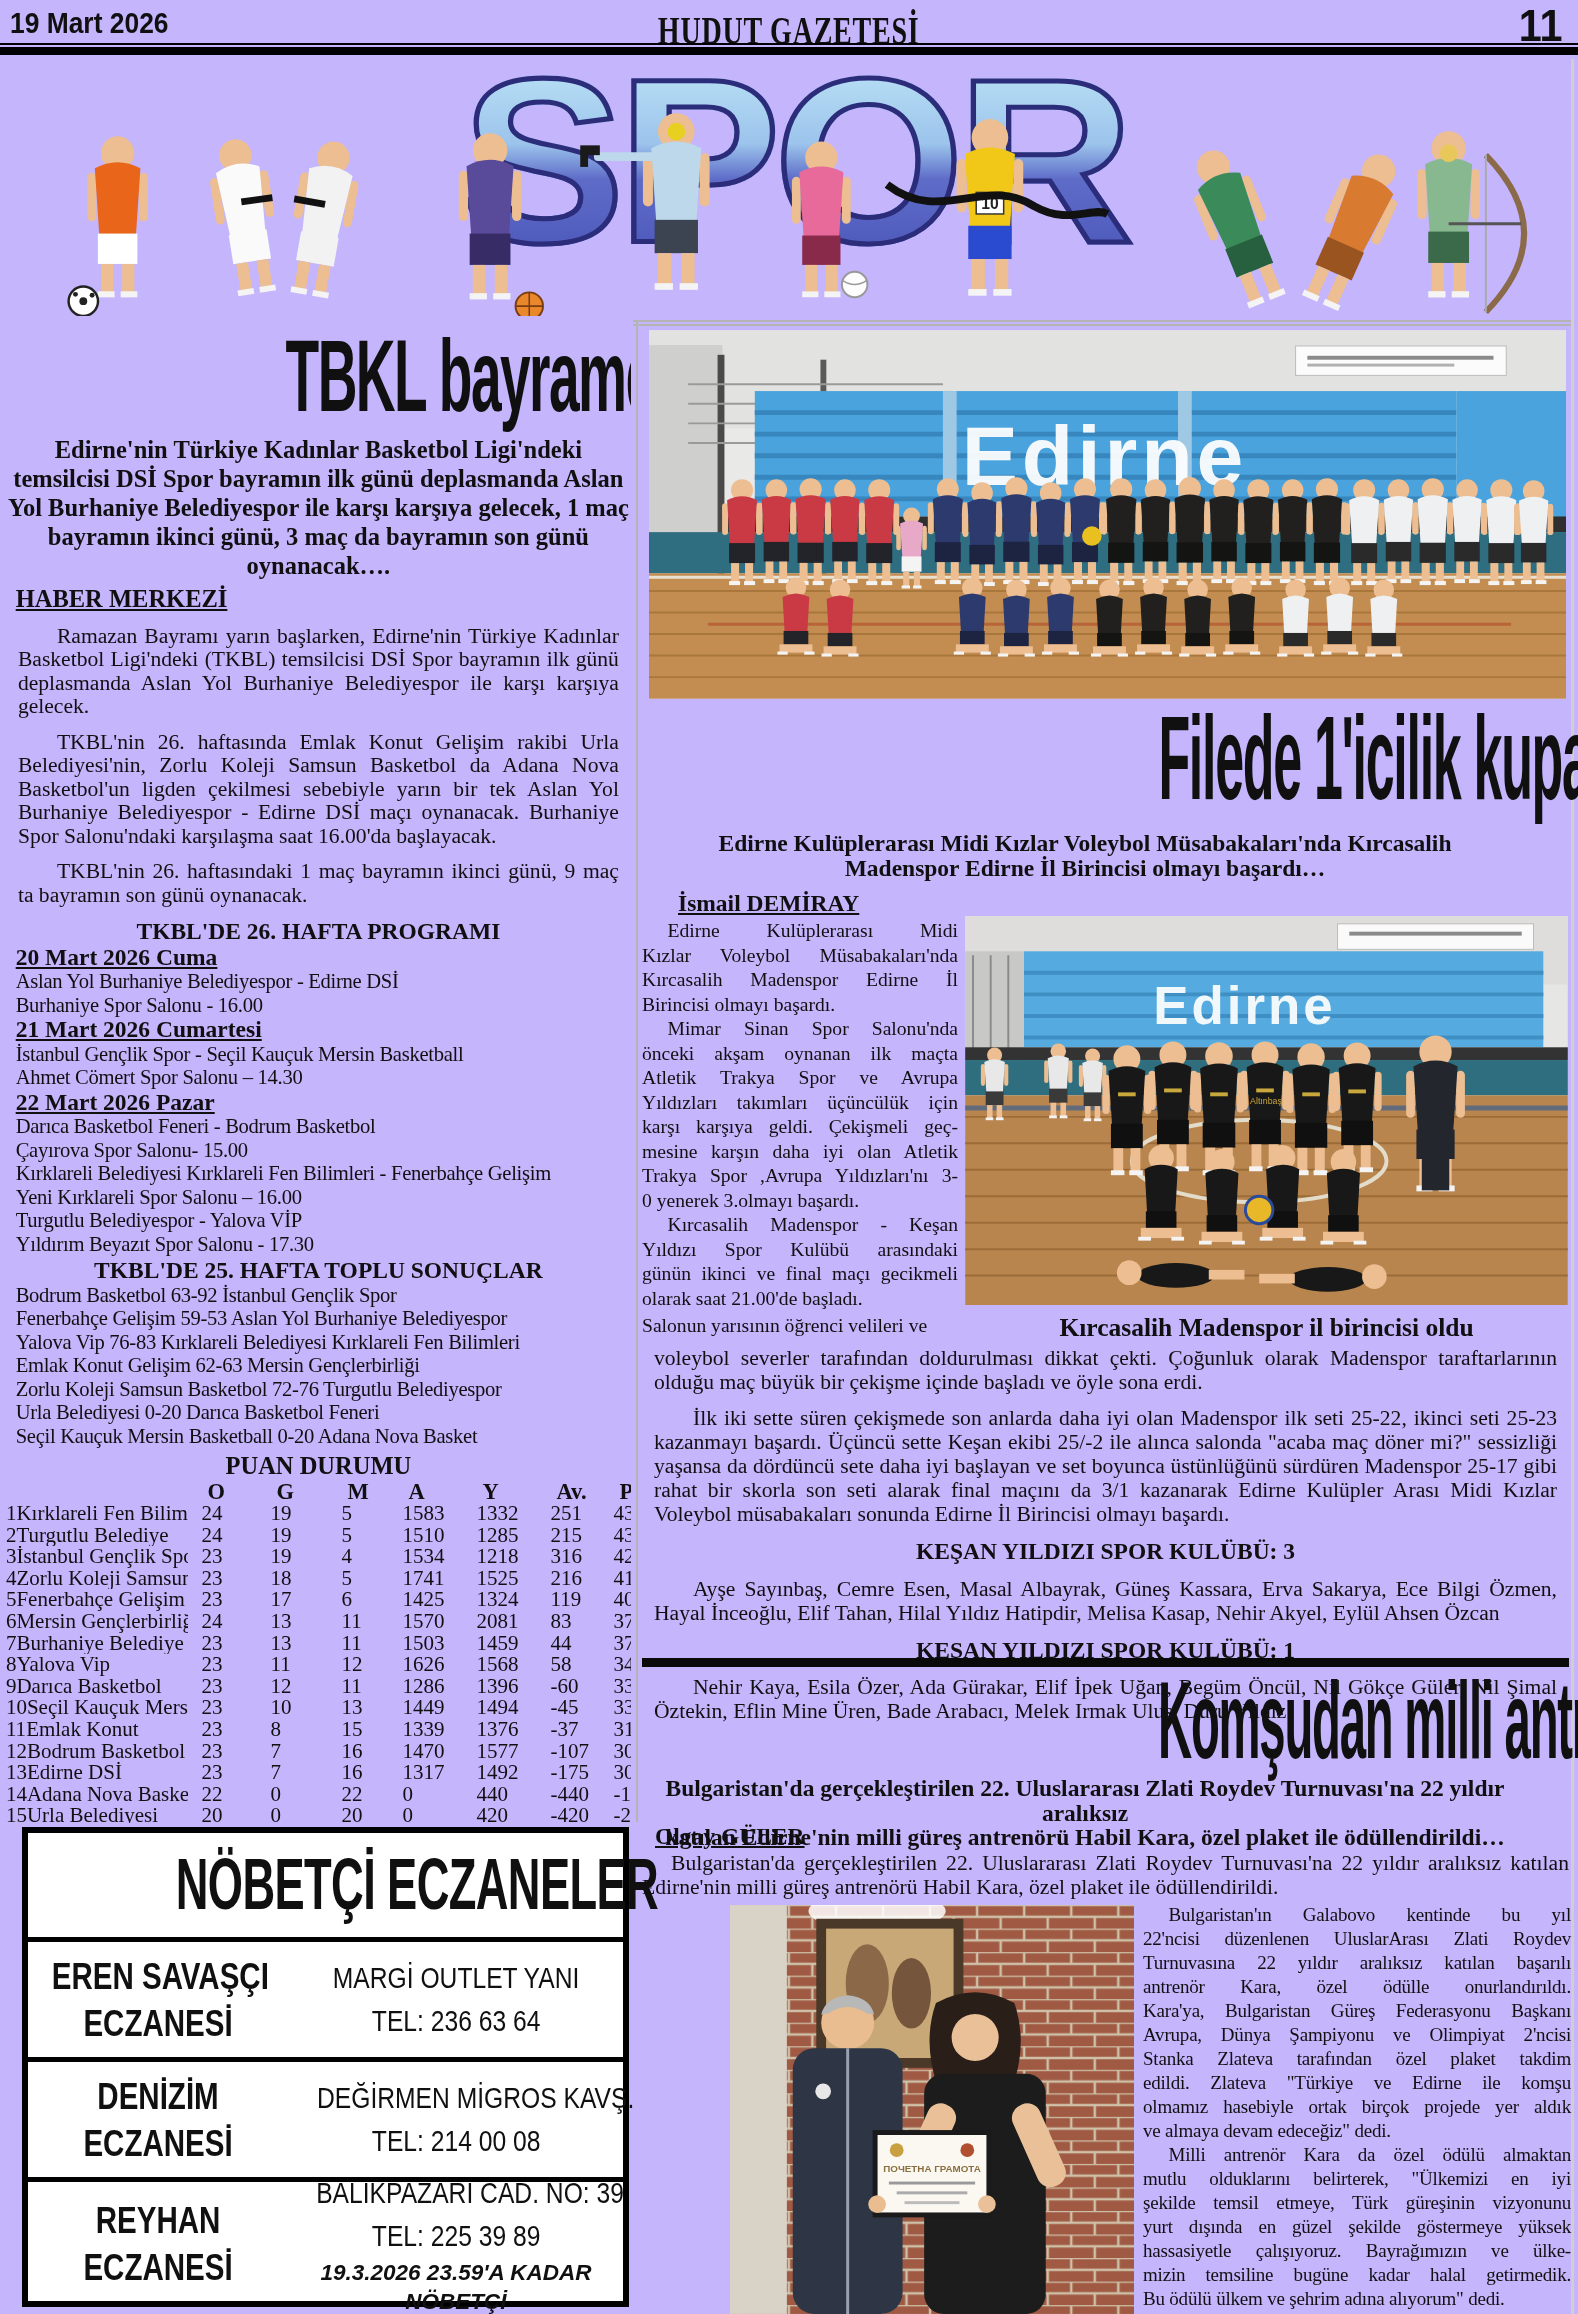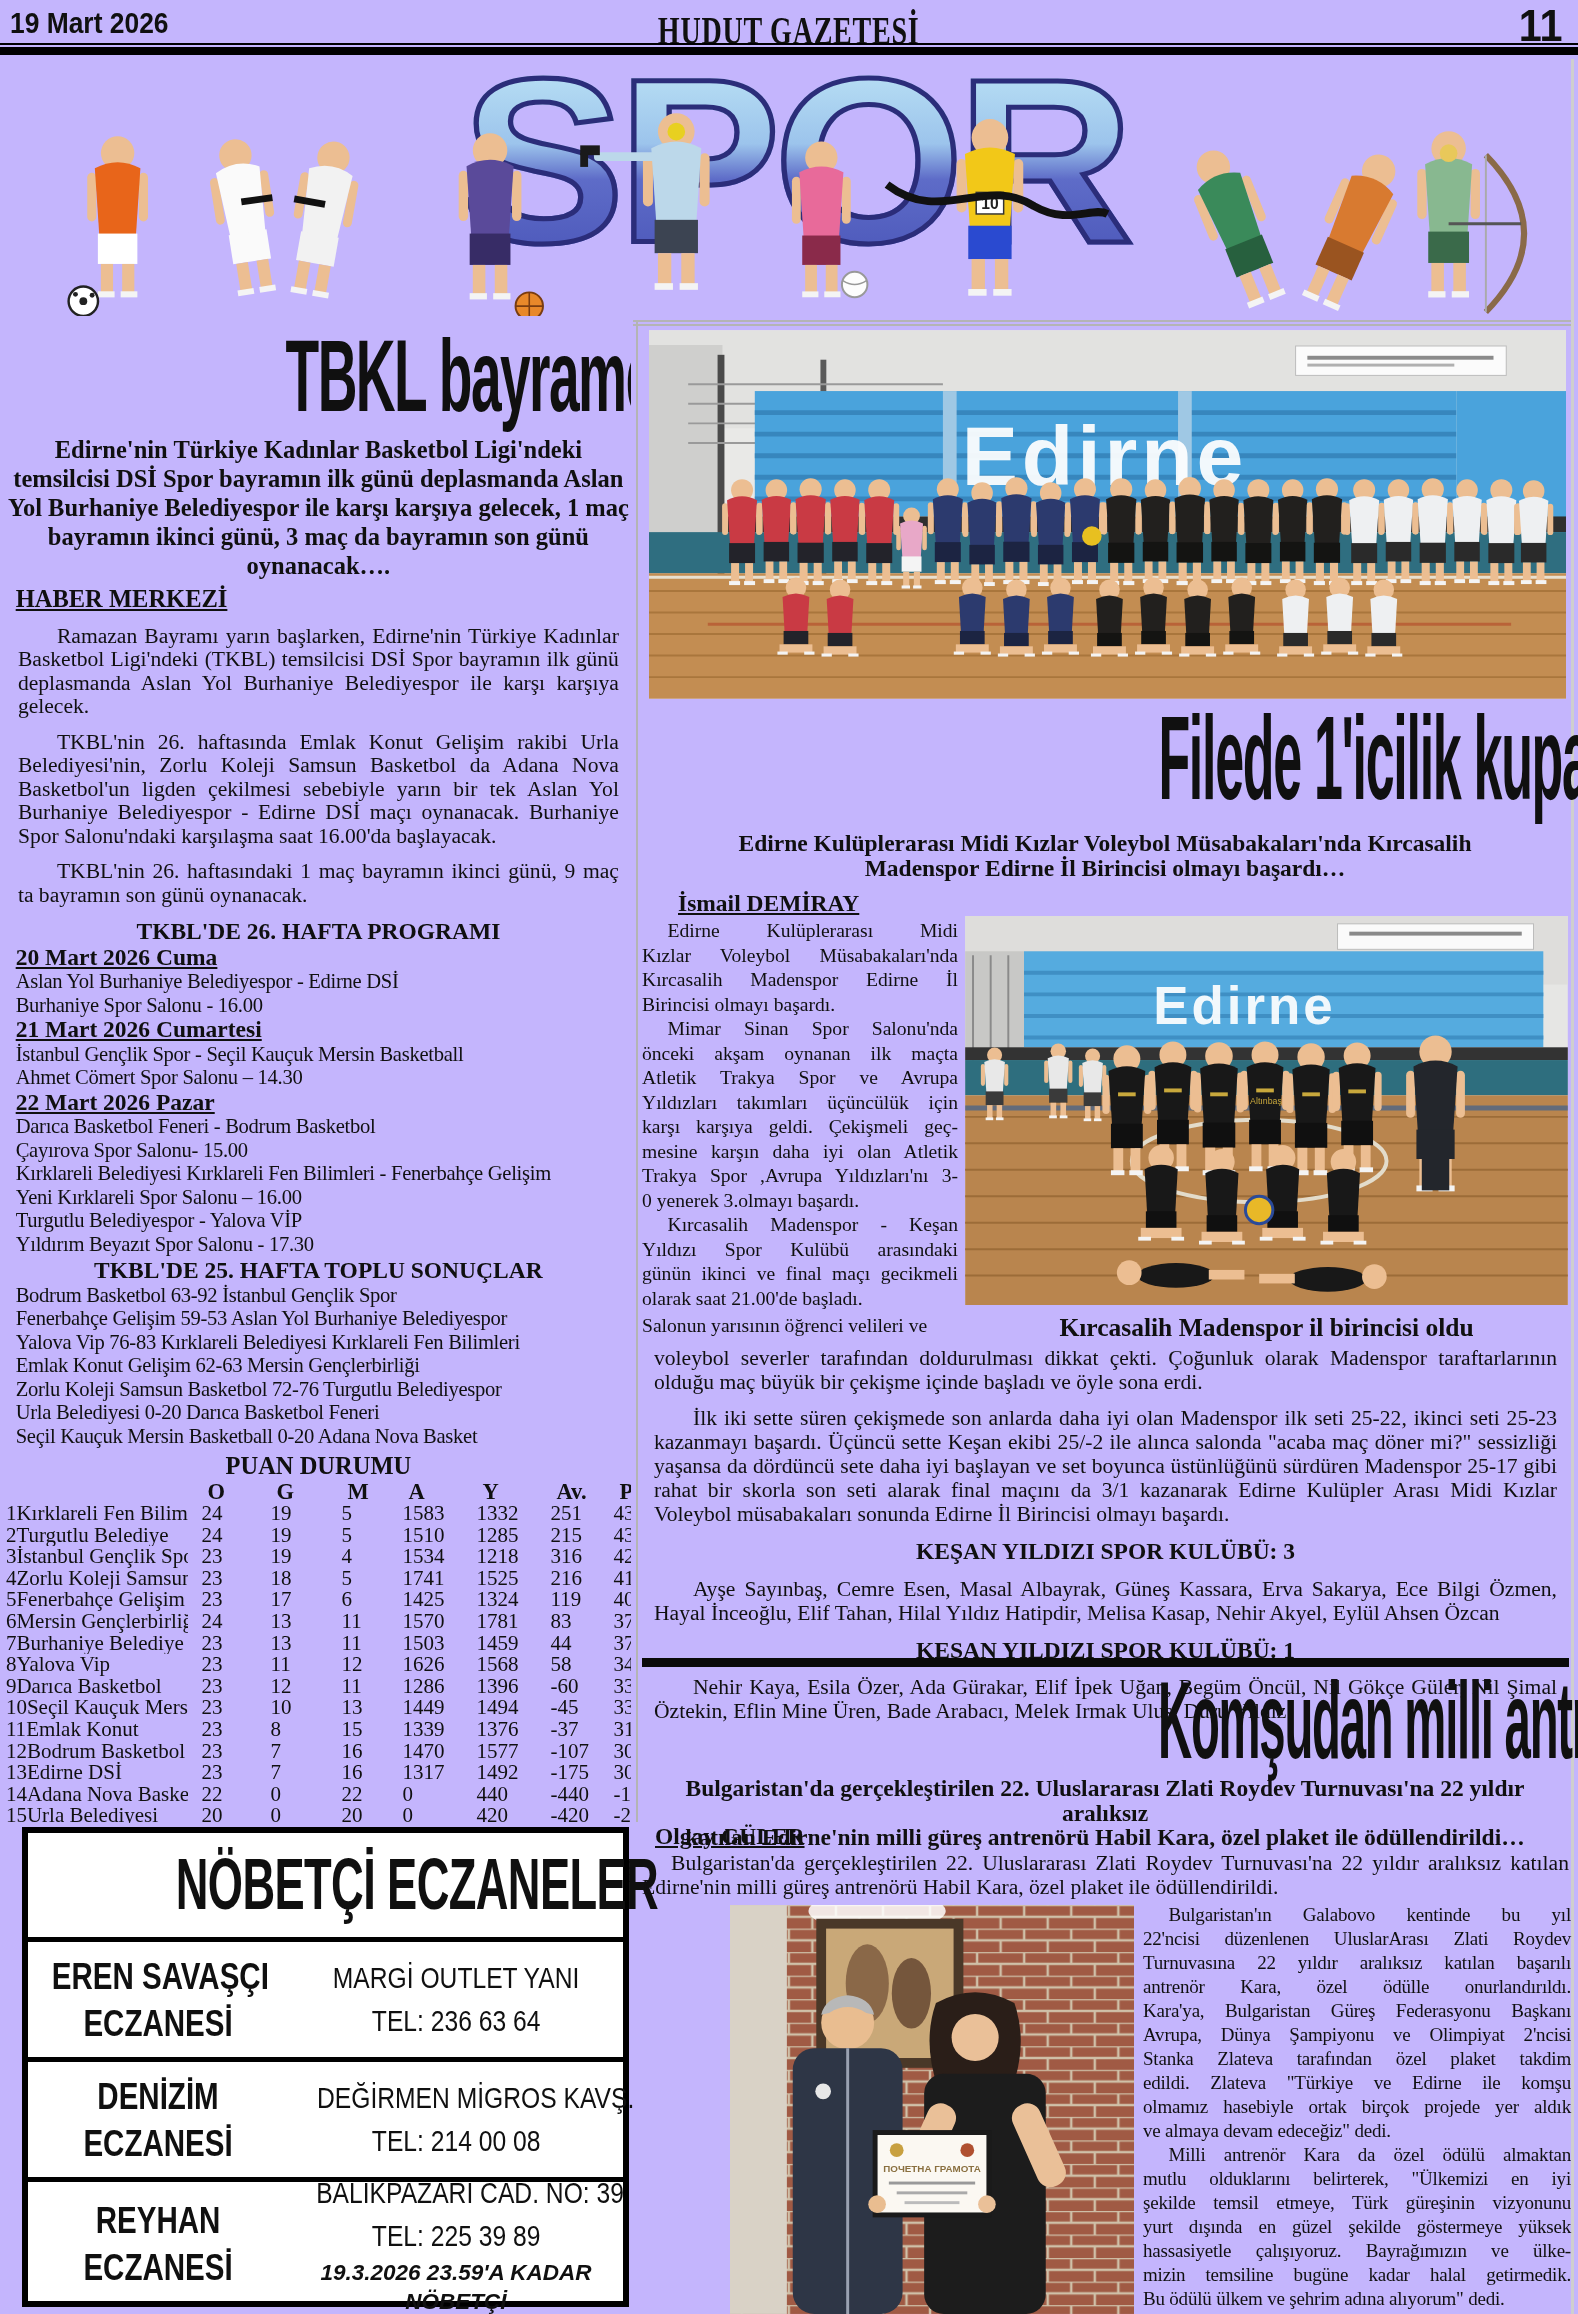--- a/index.html
+++ b/index.html
@@ -56,21 +56,21 @@
   .ecz-det div span{display:inline-block;transform:scaleX(.85);transform-origin:center center;white-space:nowrap;}
   .ecz-note{font-size:22.5px;font-weight:700;font-style:italic;line-height:29px;}
   
   .grayv{background:#b4b4b4;}
   .grayh{background:#b4b4b4;}
   .h2wrap{left:635px;top:702px;width:939px;text-align:center;height:120px;}
   .h2wrap span,.h3wrap span{display:inline-block;font-family:"Liberation Sans",sans-serif;font-weight:700;font-size:118px;line-height:112px;letter-spacing:-2.9px;white-space:nowrap;transform-origin:center top;}
   .h2wrap span{transform:scaleX(.44);}
   .h3wrap{left:635px;top:1668px;width:939px;text-align:center;height:110px;}
   .h3wrap span{font-size:110px;line-height:104px;transform:scaleX(.43);}
-  .subhead{left:642px;width:926px;text-align:center;font-weight:700;font-size:23.5px;line-height:24.5px;}
+  .subhead{left:622px;width:926px;text-align:center;font-weight:700;font-size:23.5px;line-height:24.5px;}
   .byl2{font-weight:700;font-size:23.5px;text-decoration:underline;}
   .colnarrow{font-size:19.6px;line-height:24.5px;}
   .colnarrow div{text-align:justify;text-align-last:justify;white-space:nowrap;}
   .colnarrow div.pend{text-align-last:left;}
   .colnarrow div.pind{text-indent:25.5px;}
   .wide2{left:642px;width:927px;font-size:21.6px;line-height:24px;}
   .rtitle{font-weight:700;font-size:23.5px;line-height:26.5px;text-align:center;}
   .caption{font-weight:700;font-size:25.5px;text-align:center;}
   .rule-c{left:642px;top:1658px;width:927px;height:8.8px;background:#0a0a0a;}
   #col3{left:1143px;top:1903px;width:428px;font-size:19px;line-height:24px;letter-spacing:-0.2px;}
@@ -282,21 +282,21 @@
           <span class="num">1324</span>
           <span class="num">119</span>
           <span class="num">40</span>
         </div>
       <div class="srow">
           <span class="team"><i class="rk">6</i><span>Mersin Gençlerbirliği</span></span>
           <span class="num">24</span>
           <span class="num">13</span>
           <span class="num">11</span>
           <span class="num">1570</span>
-          <span class="num">1781</span>
+          <span class="num">2081</span>
           <span class="num">83</span>
           <span class="num">37</span>
         </div>
       <div class="srow">
           <span class="team"><i class="rk">7</i><span>Burhaniye Belediye</span></span>
           <span class="num">23</span>
           <span class="num">13</span>
           <span class="num">11</span>
           <span class="num">1503</span>
           <span class="num">1459</span>

